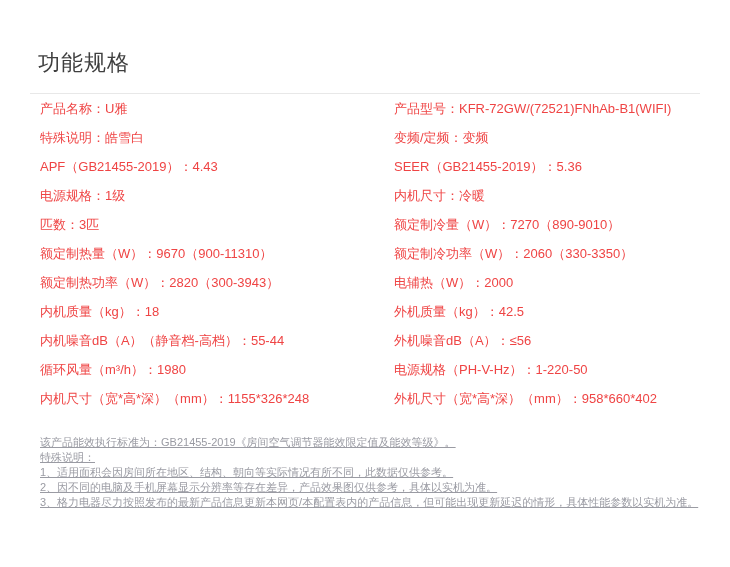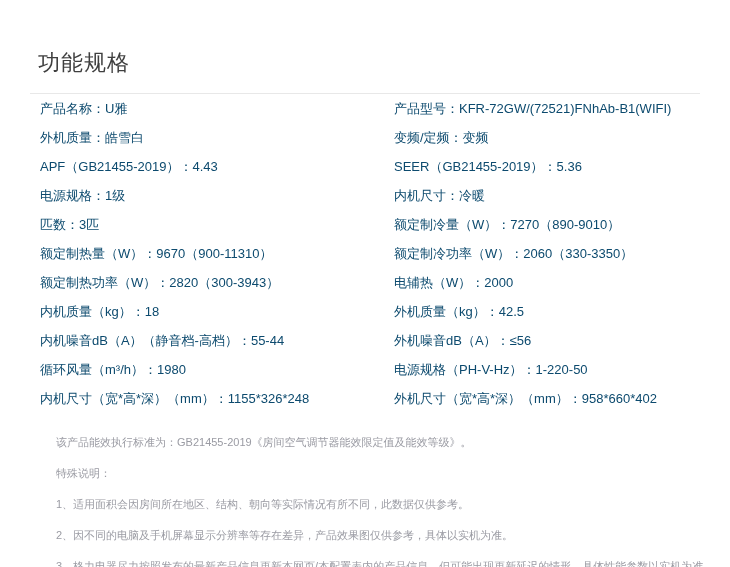--- a/index.html
+++ b/index.html
@@ -29,59 +29,60 @@
   .spec-table {
     border-top: 1px solid #e8e8e8;
   }
   .spec-row {
     display: flex;
     height: 29px;
     align-items: center;
   }
   .spec-cell {
     font-size: 13px;
-    color: #0c4a6e;
+    color: #ef4444;
     white-space: nowrap;
     overflow: hidden;
   }
   .spec-cell.left {
     width: 364px;
     flex-shrink: 0;
     padding-left: 10px;
     box-sizing: border-box;
   }
   .spec-cell.right {
     flex: 1;
   }
   .notes {
     margin-top: 22px;
     padding-left: 10px;
     font-size: 11px;
     line-height: 15px;
     color: #9a9ba3;
   }
   .notes p {
-    margin: 16px;
+    margin: 0;
     white-space: nowrap;
+    text-decoration: underline;
   }
 </style>
 </head>
 <body>
 
 <div class="page">
 
   <h2 class="section-title">功能规格</h2>
 
   <div class="spec-table">
     <div class="spec-row">
       <div class="spec-cell left">产品名称：U雅</div>
       <div class="spec-cell right">产品型号：KFR-72GW/(72521)FNhAb-B1(WIFI)</div>
     </div>
     <div class="spec-row">
-      <div class="spec-cell left">外机质量：皓雪白</div>
+      <div class="spec-cell left">特殊说明：皓雪白</div>
       <div class="spec-cell right">变频/定频：变频</div>
     </div>
     <div class="spec-row">
       <div class="spec-cell left">APF（GB21455-2019）：4.43</div>
       <div class="spec-cell right">SEER（GB21455-2019）：5.36</div>
     </div>
     <div class="spec-row">
       <div class="spec-cell left">电源规格：1级</div>
       <div class="spec-cell right">内机尺寸：冷暖</div>
     </div>

